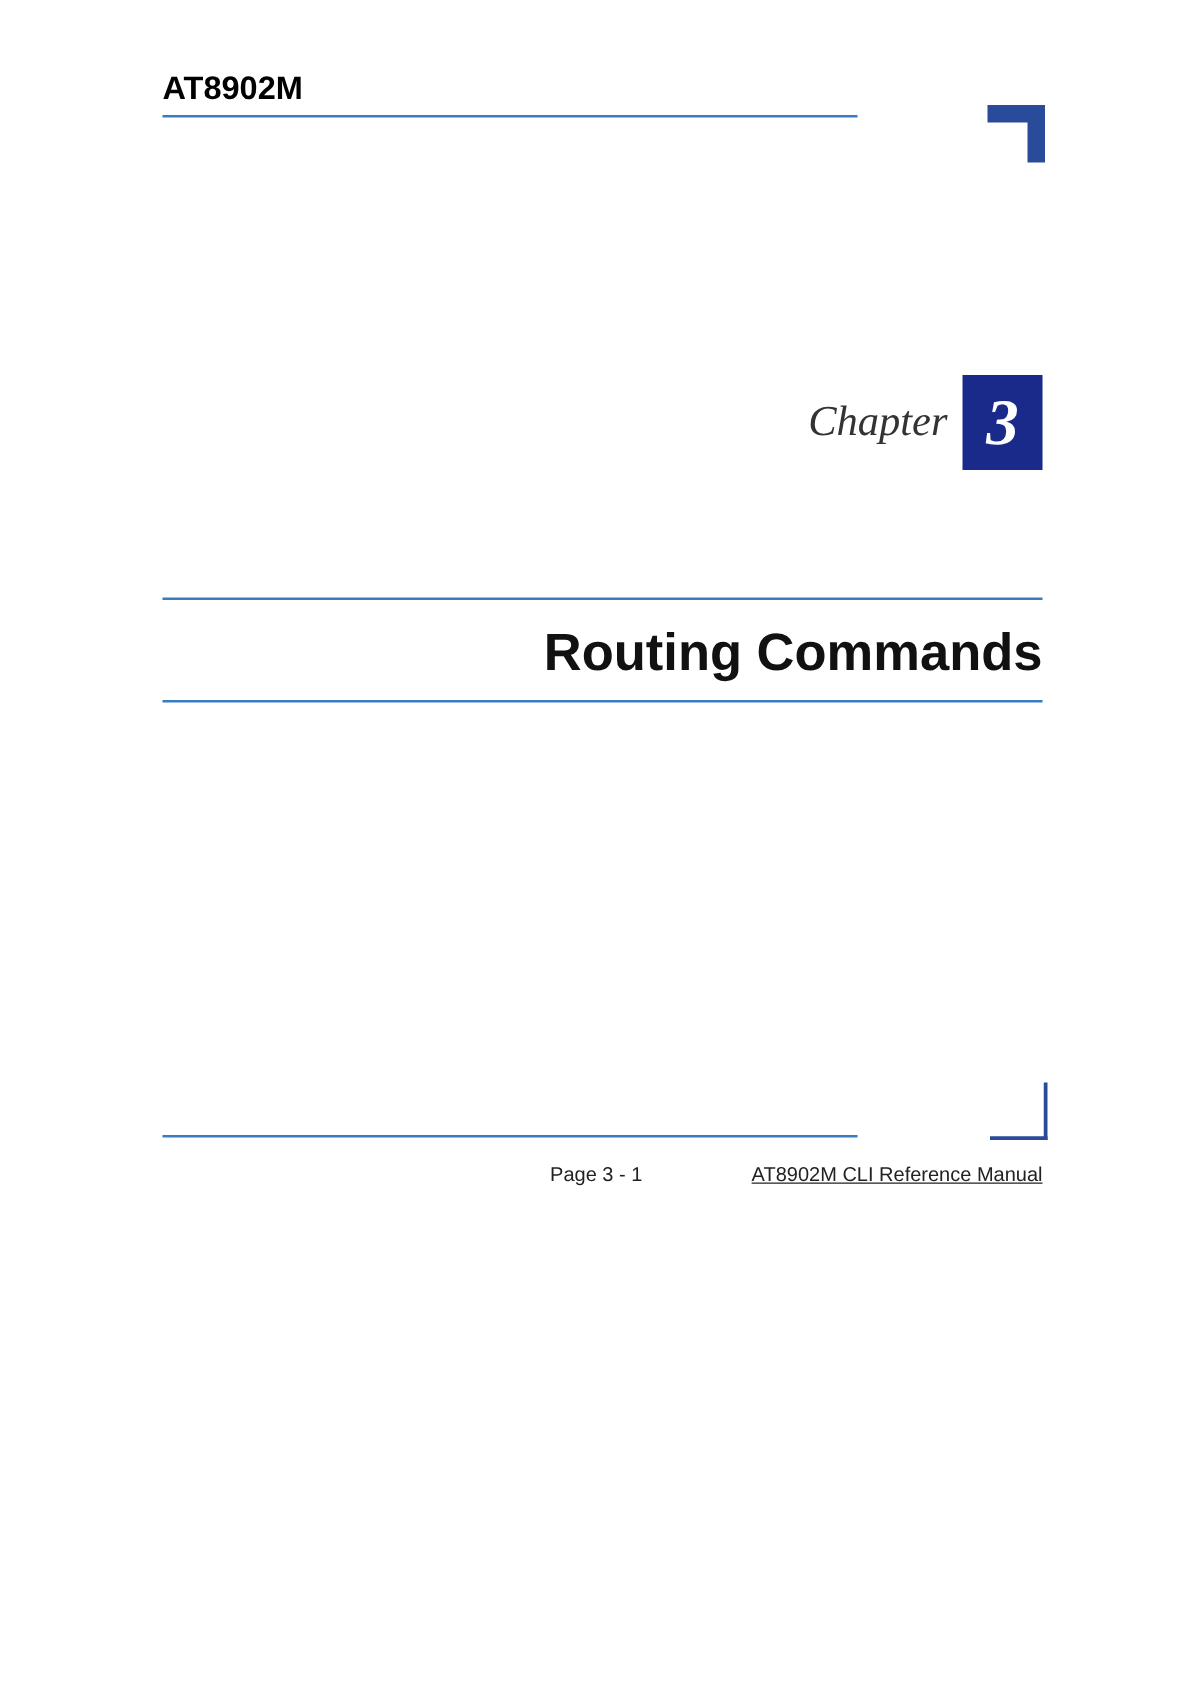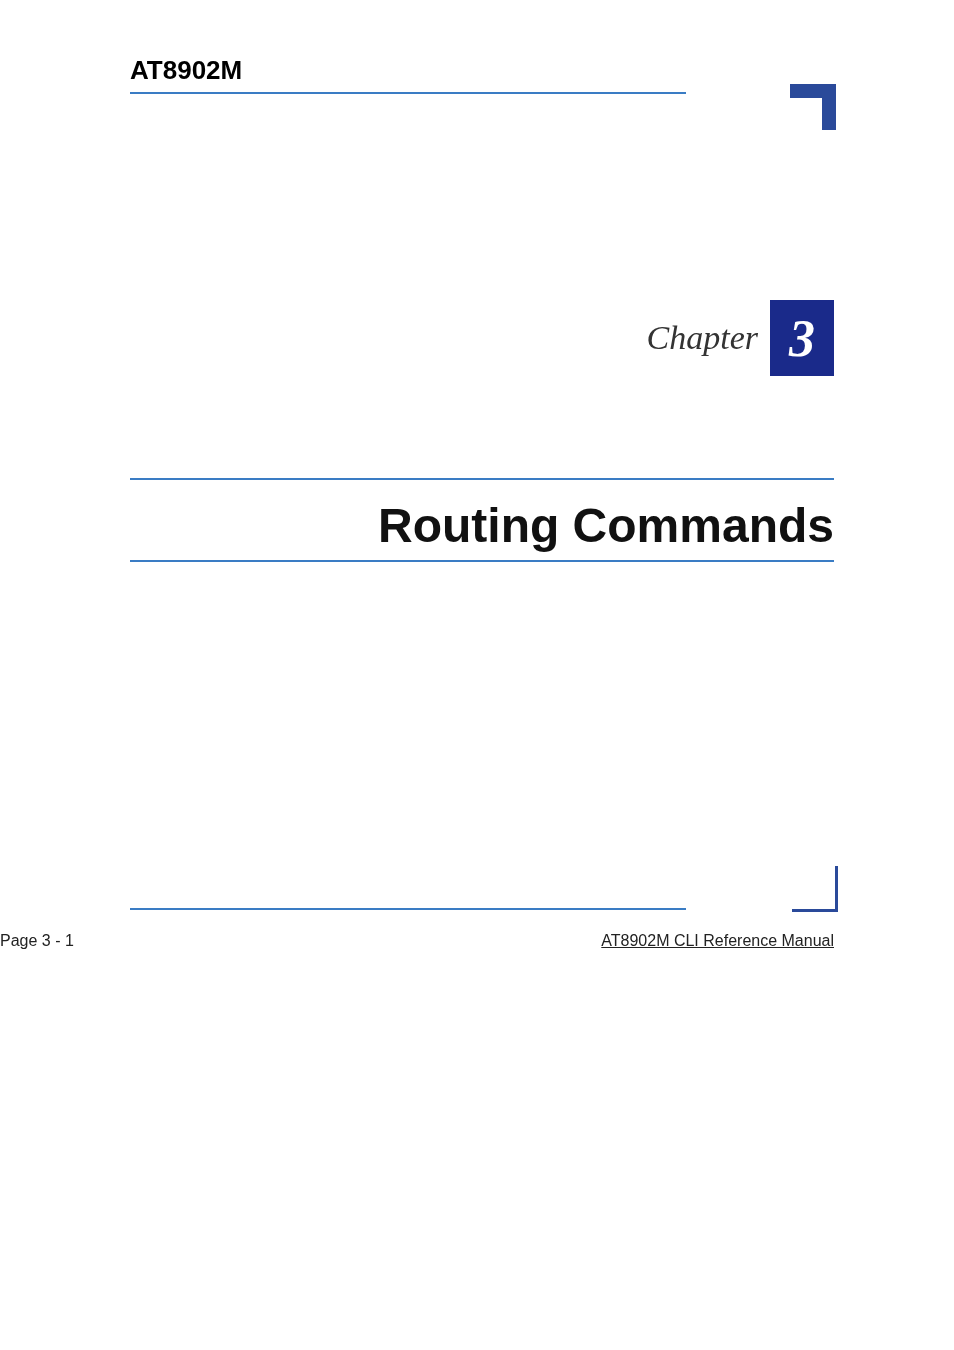--- a/index.html
+++ b/index.html
@@ -10,27 +10,27 @@
   .corner-mark { position: absolute; top: 84px; left: 790px; width: 46px; height: 46px; }
   .corner-mark .v { position: absolute; right: 0; top: 0; width: 14px; height: 46px; background: #2a4a9a; }
   .corner-mark .h { position: absolute; right: 0; top: 0; width: 46px; height: 14px; background: #2a4a9a; }
   .chapter-block { position: absolute; top: 300px; right: 120px; display: flex; align-items: center; }
   .chapter-label-wrap { display: flex; flex-direction: row; align-items: center; margin-right: 10px; }
   .chapter-label-wrap .rule { height: 2px; background: #3a7cc4; }
   .chapter-label { font-style: italic; font-size: 34px; color: #333; padding: 6px 2px; font-family: Georgia, 'Times New Roman', serif; }
   .chapter-number-box { width: 64px; height: 76px; background: #1a2a8a; display: flex; align-items: center; justify-content: center; }
   .chapter-number { color: #fff; font-style: italic; font-size: 52px; font-family: Georgia, 'Times New Roman', serif; font-weight: bold; }
   .title-rule-top { position: absolute; top: 478px; left: 130px; right: 120px; height: 2px; background: #3a7cc4; }
-  .chapter-title { position: absolute; top: 498px; right: 120px; font-size: 48px; font-weight: bold; color: #111; }
+  .chapter-title { position: absolute; top: 498px; right: 120px; font-size: 42px; font-weight: bold; color: #111; }
   .title-rule-bottom { position: absolute; top: 560px; left: 130px; right: 120px; height: 2px; background: #3a7cc4; }
   .footer-rule { position: absolute; bottom: 110px; left: 130px; width: 556px; height: 2px; background: #3a7cc4; }
   .footer-corner { position: absolute; bottom: 108px; right: 116px; width: 46px; height: 46px; }
   .footer-corner .v { position: absolute; right: 0; bottom: 0; width: 3px; height: 46px; background: #2a4a9a; }
   .footer-corner .h { position: absolute; right: 0; bottom: 0; width: 46px; height: 3px; background: #2a4a9a; }
-  .footer-page { position: absolute; bottom: 70px; left: 0; right: 0; text-align: left; font-size: 16px; color: #222; }
+  .footer-page { position: absolute; bottom: 70px; left: 0; right: 0; text-align: center; font-size: 16px; color: #222; }
   .footer-manual { position: absolute; bottom: 70px; right: 120px; font-size: 16px; color: #222; text-decoration: underline; }
 </style>
 </head>
 <body>
 
 <div class="page">
 
   <div class="header-title">AT8902M</div>
   <div class="header-rule"></div>
 

